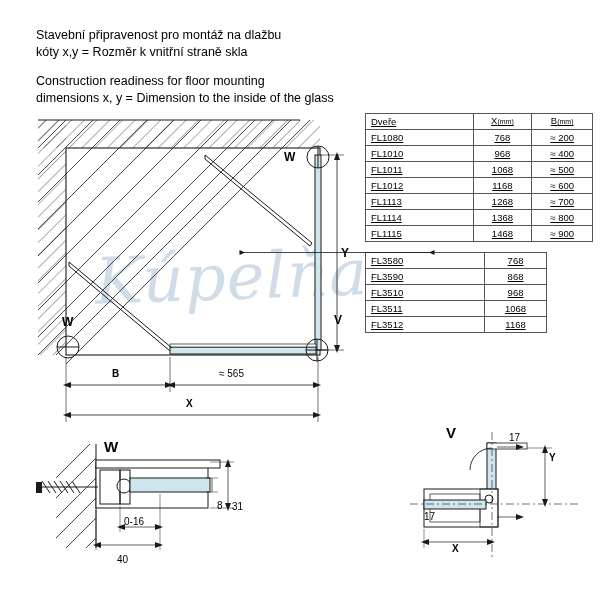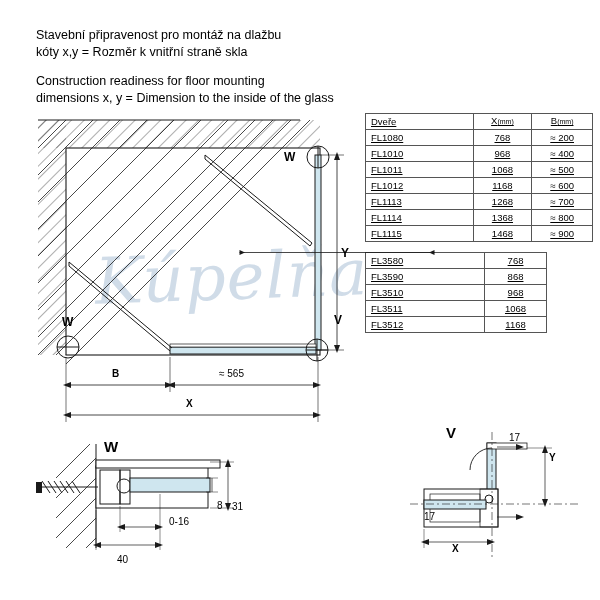--- a/index.html
+++ b/index.html
@@ -360,21 +360,21 @@
       <path d="M101,542 L93,545 L101,548" fill="#1a1a1a" stroke="none"></path>
       <path d="M155,542 L163,545 L155,548" fill="#1a1a1a" stroke="none"></path>
       <line x1="96" y1="510" x2="96" y2="550" stroke-width="0.5"></line>
       <line x1="160" y1="494" x2="160" y2="550" stroke-width="0.5"></line>
       <line x1="120" y1="506" x2="120" y2="532" stroke-width="0.5"></line>
     </g>
   </svg>
   <div class="lbl-text" style="left:104px; top:438px; font-size:15px;">W</div>
   <div class="dim-text" style="left:232px; top:477px;margin-top:24px;">31</div>
   <div class="dim-text" style="left:217px; top:500px;">8</div>
-  <div class="dim-text" style="left:124px; top:516px;margin-left:45px;">0-16</div>
+  <div class="dim-text" style="left:124px; top:516px;">0-16</div>
   <div class="dim-text" style="left:117px; top:554px;">40</div>
 
   <svg class="draw" viewBox="0 0 600 600">
 
     <g>
       <rect x="487" y="443" width="9" height="58" fill="#cfe6ef" stroke="#1a1a1a" stroke-width="1"></rect>
       <rect x="487" y="443" width="40" height="6" fill="#ffffff" stroke="#1a1a1a" stroke-width="0.8"></rect>
     </g>
 
     <g fill="#ffffff" stroke="#1a1a1a" stroke-width="1">

